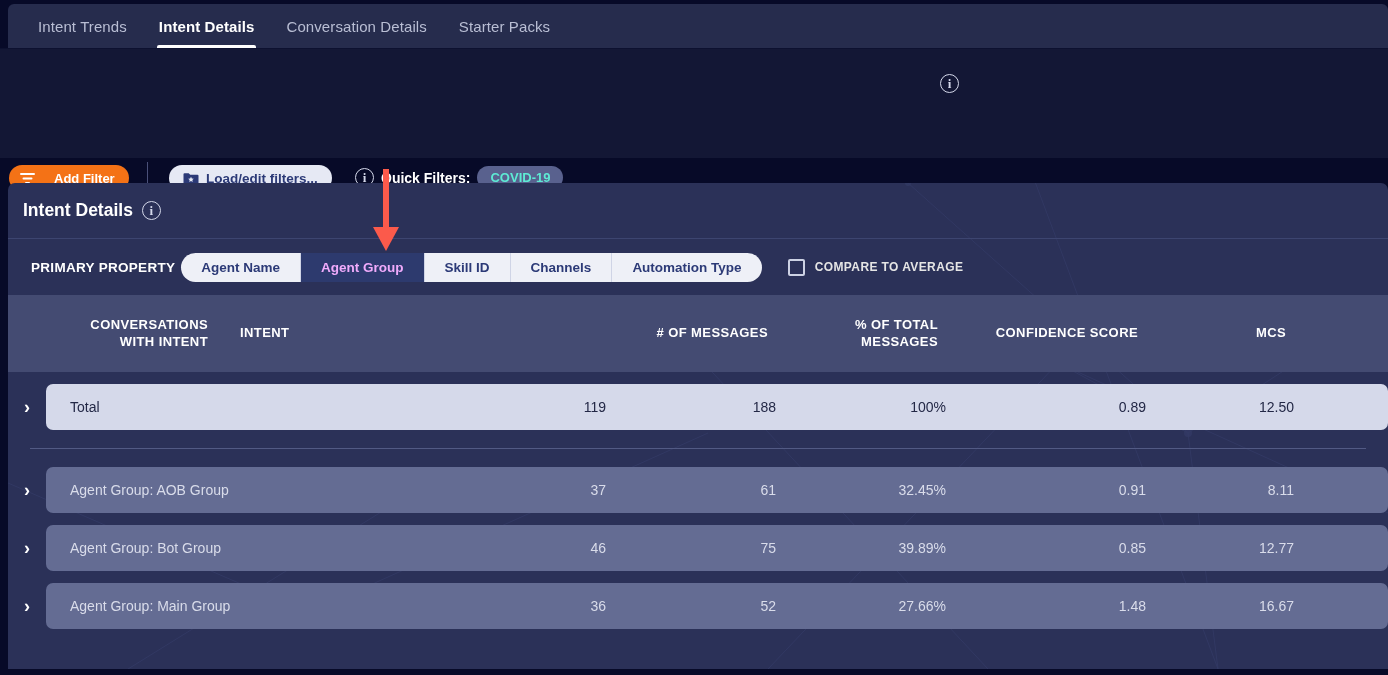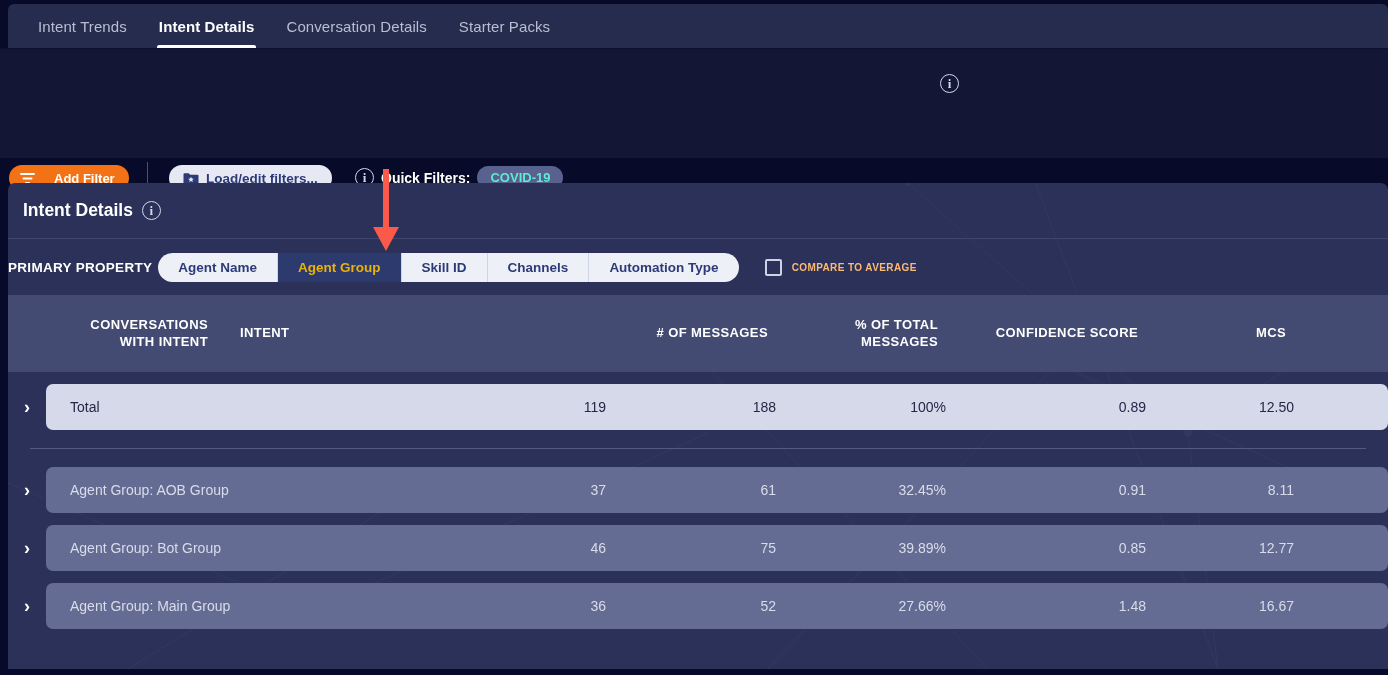--- a/index.html
+++ b/index.html
@@ -204,20 +204,21 @@
     color: #ffffff;
     font-size: 17.5px;
     font-weight: 700;
   }
 
   .propbar {
     position: relative;
     height: 56px;
     display: flex;
     align-items: center;
+    padding-left: 23px;
     gap: 0;
   }
   .prop-label {
     color: #ffffff;
     font-size: 13.5px;
     font-weight: 700;
     letter-spacing: .3px;
     margin-right: 6px;
   }
   .segmented {
@@ -234,39 +235,39 @@
     font-size: 13.5px;
     font-weight: 700;
     color: #2c3a77;
     cursor: pointer;
     white-space: nowrap;
     border-right: 1px solid #cfd4e6;
   }
   .seg:last-child { border-right: none; }
   .seg.active {
     background: #2d3a6e;
-    color: #eab308;
+    color: #f0abfc;
   }
 
   .compare {
     display: flex;
     align-items: center;
     gap: 10px;
     margin-left: 26px;
     cursor: pointer;
   }
   .checkbox {
     width: 17px; height: 17px;
     border: 2px solid #cdd2e4;
     border-radius: 2px;
     background: transparent;
   }
   .compare-label {
-    color: #fdba74;
-    font-size: 10px;
+    color: #e5e5e5;
+    font-size: 12px;
     font-weight: 700;
     letter-spacing: .4px;
   }
 
   
   .table {
     position: relative;
   }
   .thead {
     display: flex;

